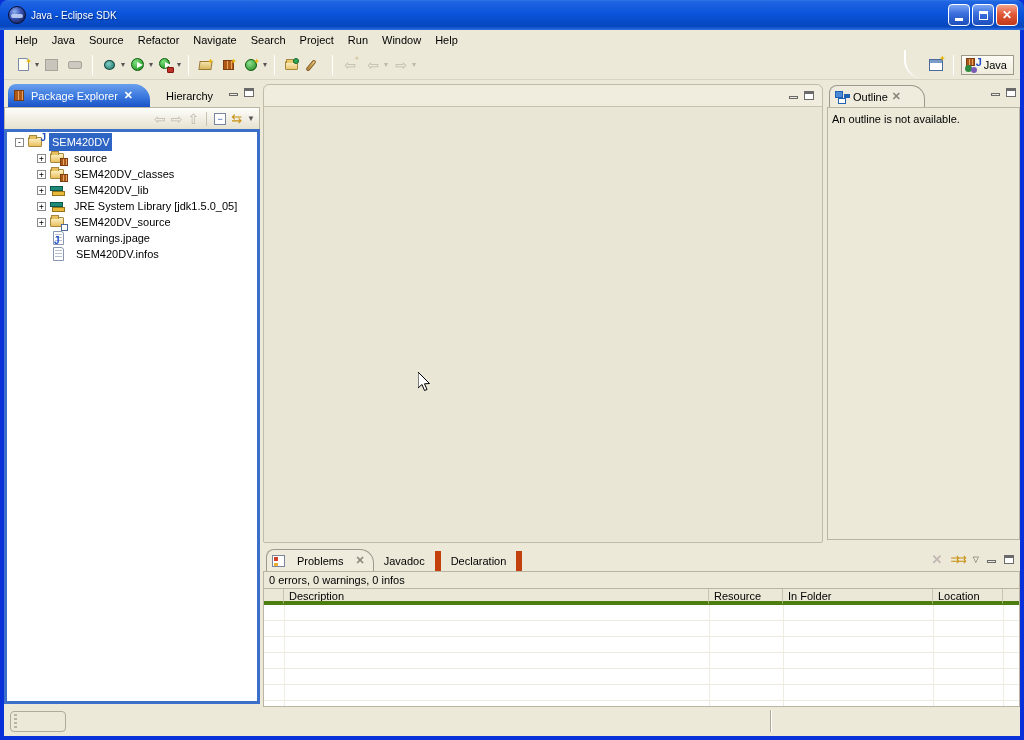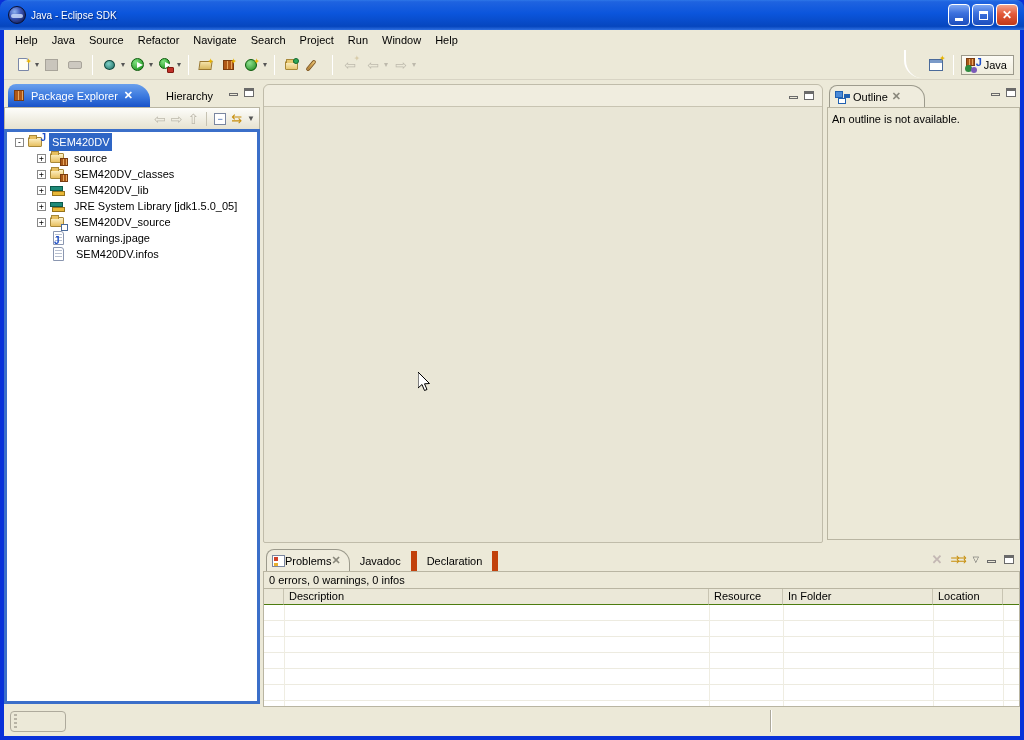--- a/index.html
+++ b/index.html
@@ -139,33 +139,33 @@
   .ol-body { height:calc(100% - 23px); background:#ECE9D8; border:1px solid #B9B5A2; padding:5px 4px; }
   .outline-ico { width:14px; height:12px; position:relative; }
   .outline-ico::before { content:""; position:absolute; left:0; top:0; width:6px; height:5px; border:1px solid #2060B0; background:#4A8AD8; }
   .outline-ico::after { content:""; position:absolute; left:3px; top:7px; width:6px; height:4px; border:1px solid #2060B0; background:#fff;
     box-shadow:5px -5px 0 -1px #2060B0; }
 
   
   .problems { position:absolute; left:259px; top:468px; width:757px; height:159px; }
   .pr-tabs { height:23px; position:relative; display:flex; align-items:flex-end; }
   .pr-tab-active { height:22px; background:#EFECDD; border:1px solid #9C9A8C; border-bottom:none;
-    border-radius:8px 14px 0 0; display:flex; align-items:center; gap:0; padding:0 8px 0 5px; margin-left:3px; }
+    border-radius:8px 14px 0 0; display:flex; align-items:center; gap:12px; padding:0 8px 0 5px; margin-left:3px; }
   .pr-tab { height:20px; display:flex; align-items:center; padding:0 10px; border-right:6px solid #c2410c; }
   .pr-icons { position:absolute; right:6px; top:4px; display:flex; align-items:center; gap:8px; }
   .pr-x { color:#C4B8B4; font-size:13px; font-weight:bold; }
   .filter-ico { color:#C89010; font-size:11px; letter-spacing:-2px; }
   .tbl-ico { width:13px; height:12px; background:#fff; border:1px solid #7A86A0; position:relative; }
   .tbl-ico::before { content:""; position:absolute; left:1px; top:1px; width:4px; height:4px; background:#D04028; }
   .tbl-ico::after { content:""; position:absolute; left:1px; top:7px; width:4px; height:3px; background:#E8B030; }
   .pr-summary { height:17px; border:1px solid #B9B5A2; border-bottom:none; background:#ECE9D8;
     display:flex; align-items:center; padding-left:5px; }
   .pr-table { height:calc(100% - 40px); border:1px solid #B9B5A2; background:#fff; position:relative; overflow:hidden; }
   .pr-header { display:flex; height:16px; background:#EBE8D8; }
-  .pr-hcell { border-right:1px solid #C8C4B2; border-bottom:1px solid #4d7c0f; padding:1px 5px; white-space:nowrap; overflow:hidden; }
+  .pr-hcell { border-right:1px solid #C8C4B2; border-bottom:4px solid #4d7c0f; padding:1px 5px; white-space:nowrap; overflow:hidden; }
   .pr-body { position:absolute; left:0; right:0; top:16px; bottom:0;
     background:repeating-linear-gradient(180deg, #fff 0 15px, #EDEBE0 15px 16px); }
   .pr-vline { position:absolute; top:0; bottom:0; width:1px; background:#EFEDE2; }
 
   
   .statusbar { position:absolute; left:4px; top:708px; width:1016px; height:28px; background:#ECE9D8; }
   .trim { position:absolute; left:6px; top:3px; width:56px; height:21px; border:1px solid #AEAA9C; border-radius:4px; background:#ECE9D8; }
   .trim-grip { position:absolute; left:3px; top:2px; width:3px; height:15px;
     background:repeating-linear-gradient(180deg,#B8B4A6 0 2px, transparent 2px 4px); }
   .sb-div { position:absolute; left:766px; top:2px; width:2px; height:22px; background:#fff; border-left:1px solid #ACA89A; }

